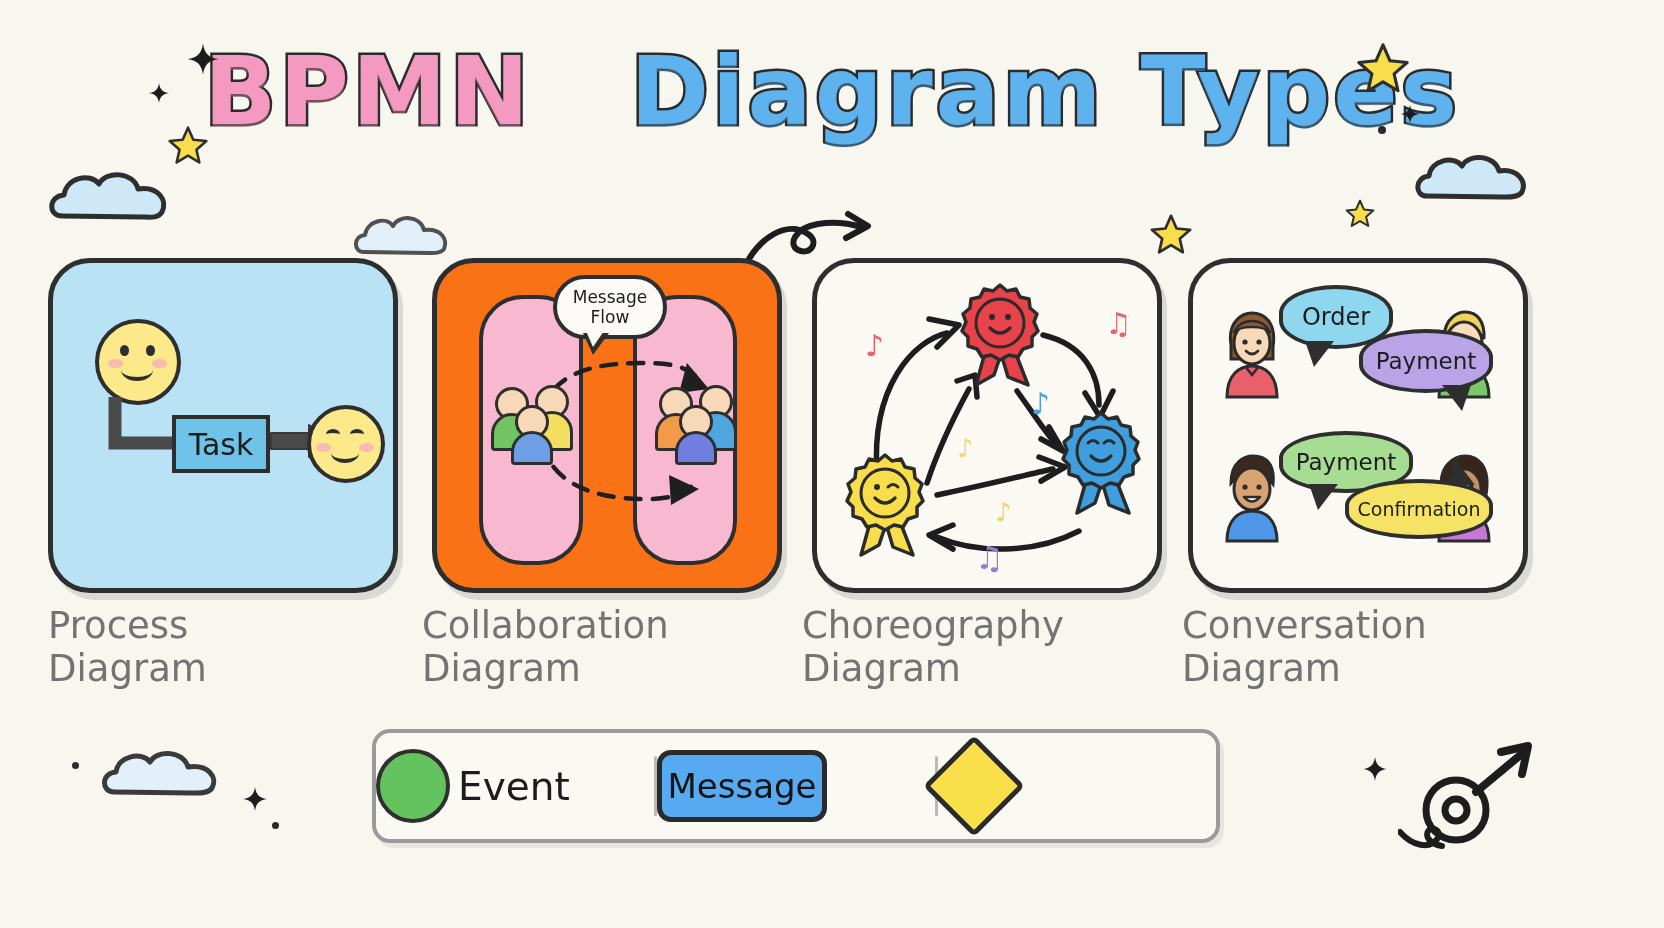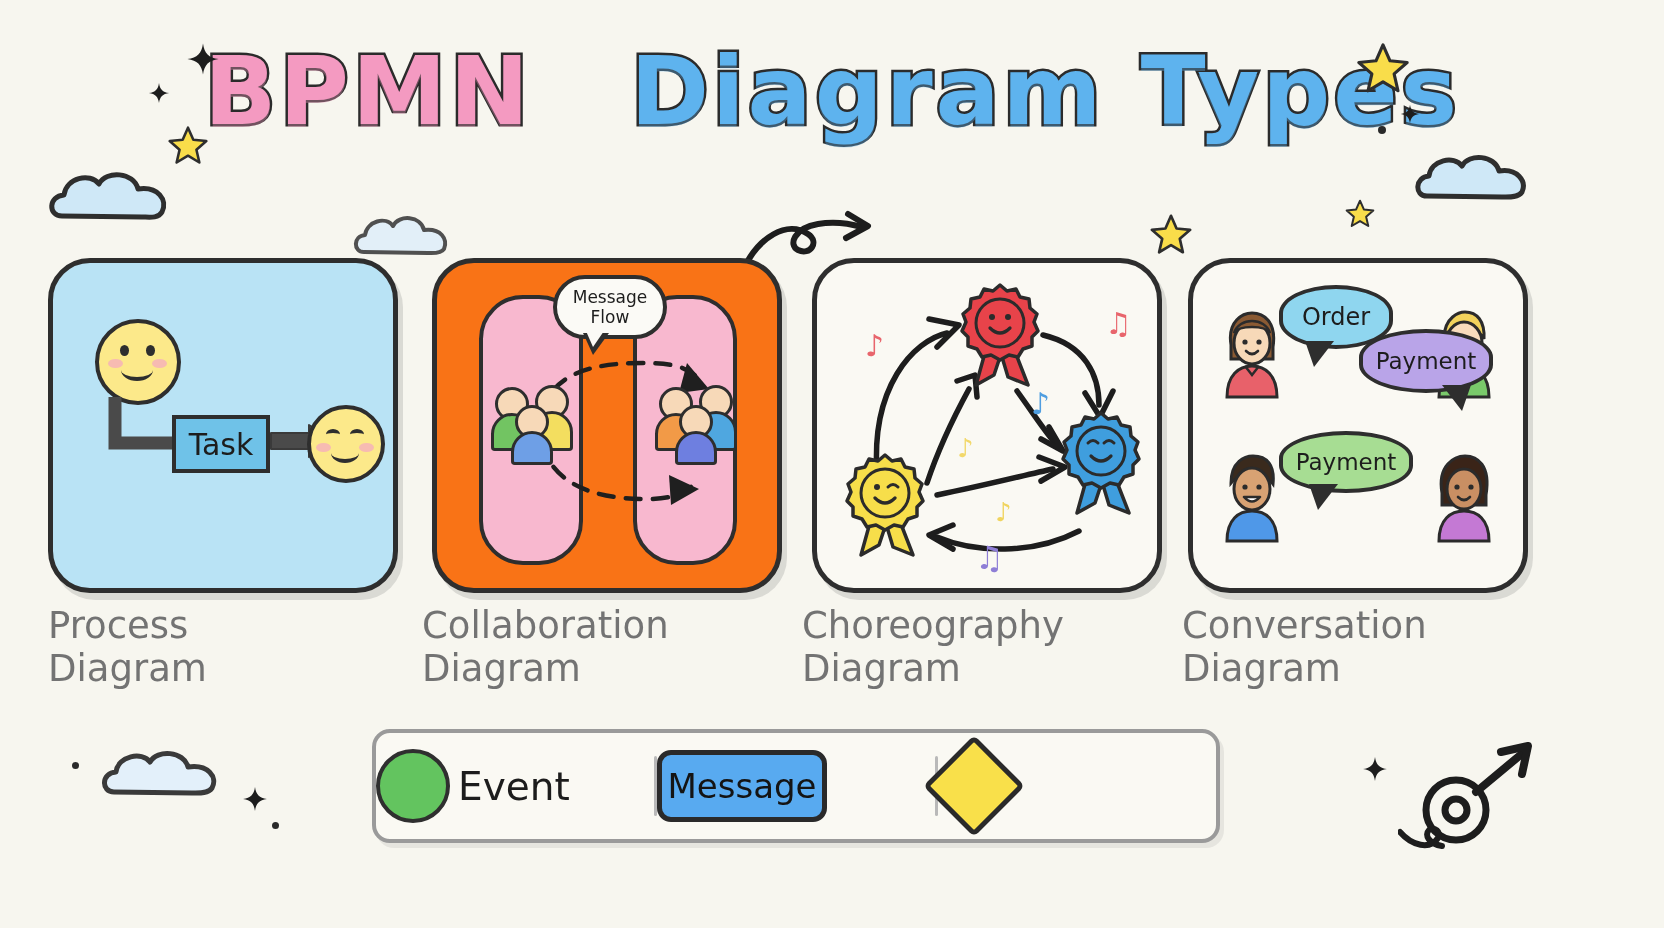--- a/index.html
+++ b/index.html
@@ -450,20 +450,24 @@
         <span class="tail" style="right:18px;bottom:-22px;transform:scaleX(-1);"></span>
       </div>
       <div class="sbub" style="left:86px;top:22px;width:106px;height:56px;background:#8fd6ef;font-size:24px;">
         <span>Order</span>
         <span class="tail" style="left:22px;bottom:-22px;"></span>
       </div>
       <div class="sbub" style="left:86px;top:168px;width:126px;height:54px;background:#a7dd93;font-size:23px;">
         <span>Payment</span>
         <span class="tail" style="left:26px;bottom:-21px;"></span>
       </div>
+      <div class="sbub" style="left:152px;top:216px;width:140px;height:52px;background:#f5e365;font-size:19px;">
+        <span>Confirmation</span>
+        <span class="tail" style="right:14px;top:-24px;transform:rotate(180deg) scaleX(-1);"></span>
+      </div>
     </div>
   </div>
 
   <div class="card-label" style="left:48px;top:604px;width:340px;">Process
 Diagram</div>
   <div class="card-label" style="left:422px;top:604px;width:360px;">Collaboration
 Diagram</div>
   <div class="card-label" style="left:802px;top:604px;width:360px;">Choreography
 Diagram</div>
   <div class="card-label" style="left:1182px;top:604px;width:340px;">Conversation

